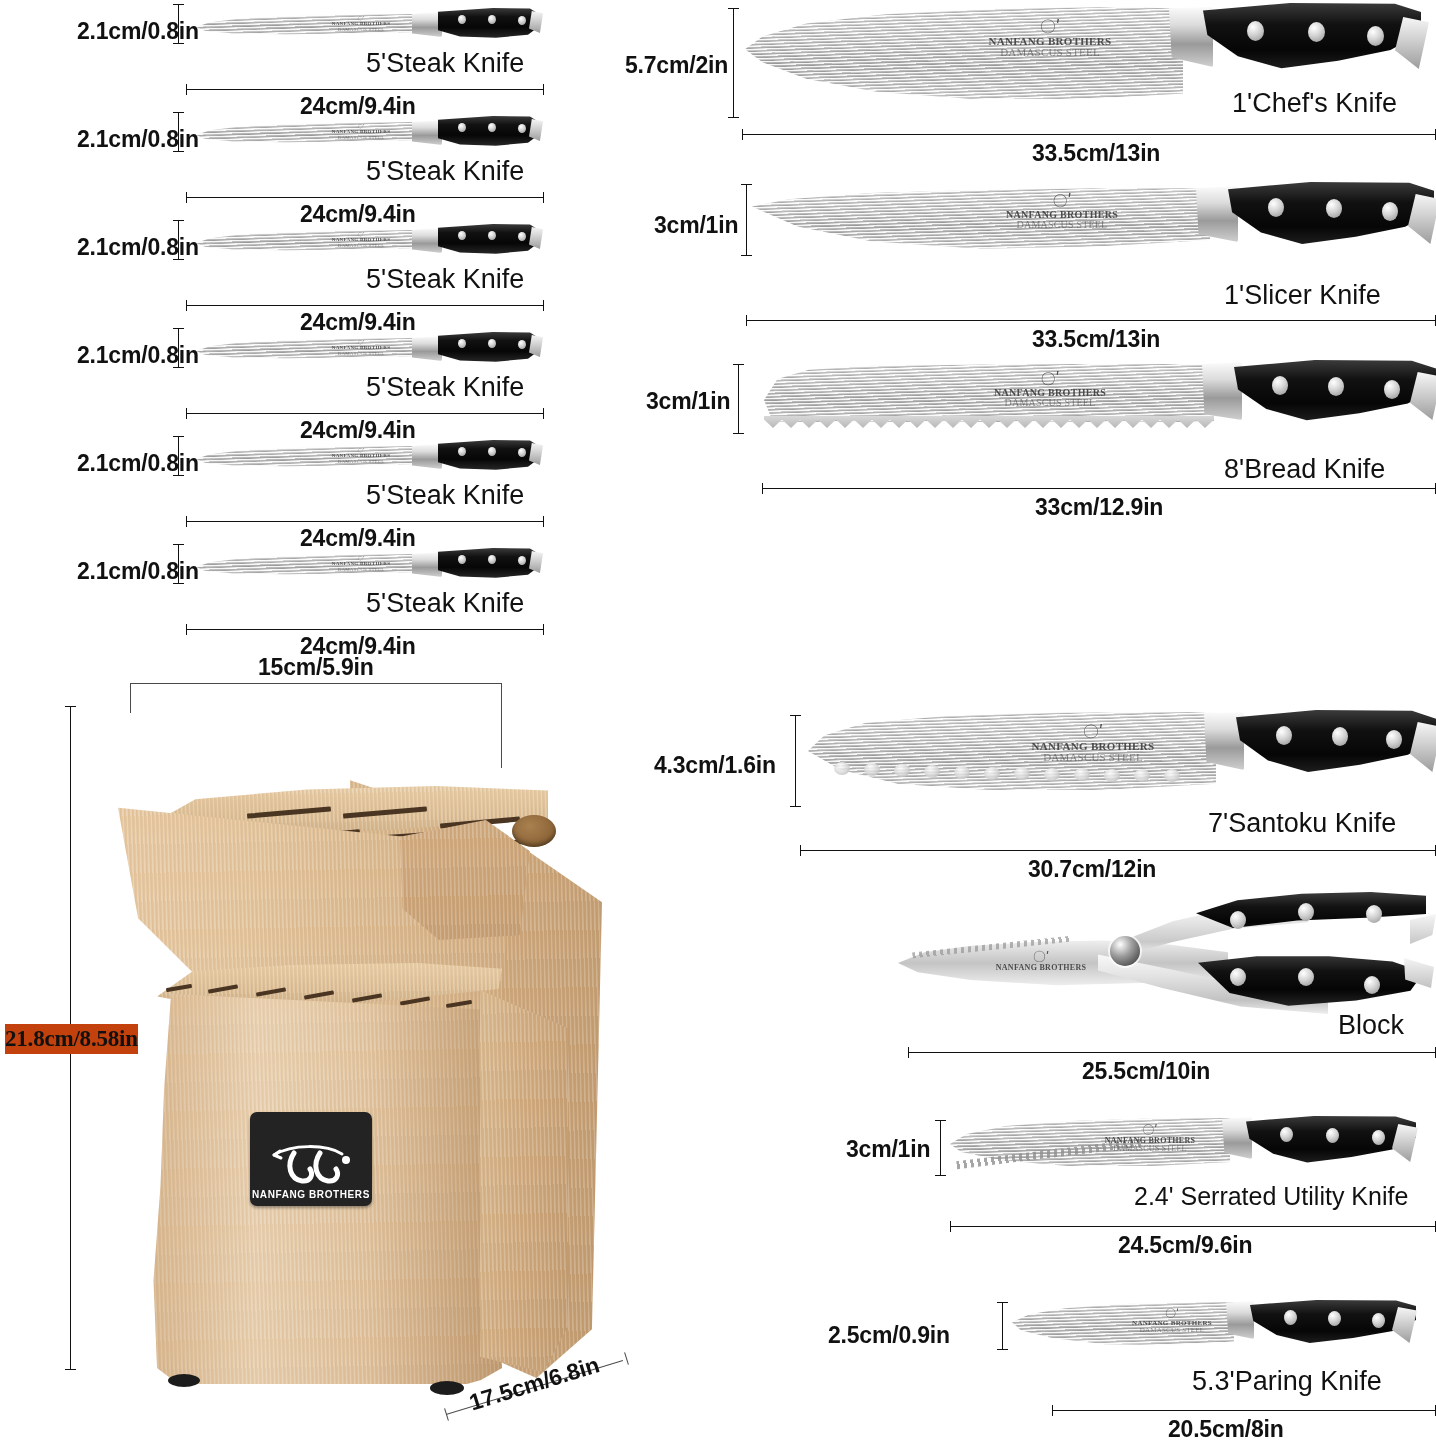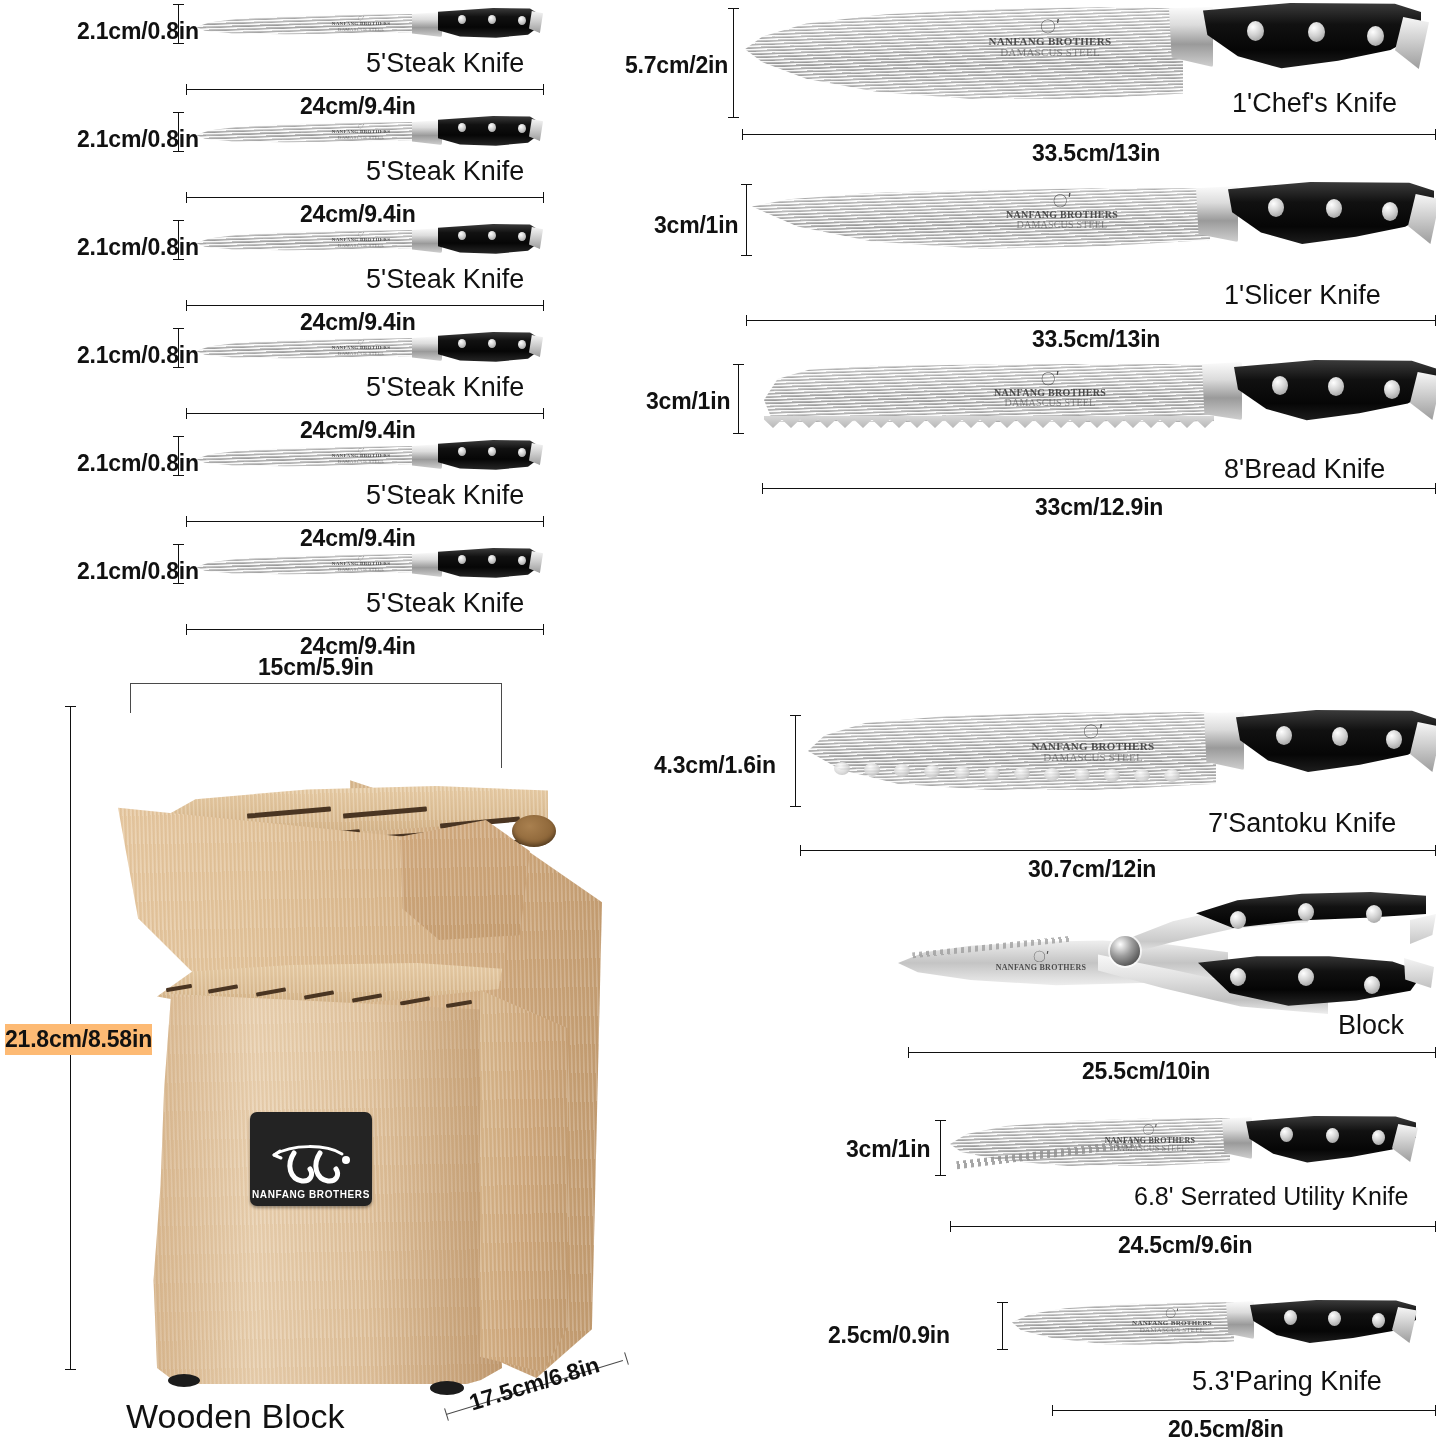--- a/index.html
+++ b/index.html
@@ -245,21 +245,21 @@
   </div>
 
   <div class="abs" style="left:0;top:650px;width:620px;height:794px;">
 
     <div class="dim abs" style="left:258px;top:4px;">15cm/5.9in</div>
     <div class="plainline" style="left:130px;top:33px;width:372px;height:1px;"></div>
     <div class="plainline" style="left:130px;top:33px;width:1px;height:30px;"></div>
     <div class="plainline" style="left:501px;top:33px;width:1px;height:85px;"></div>
 
     <div class="vrule" style="left:70px;top:56px;height:664px;"></div>
-    <div class="dim abs" style="left:5px;top:374px;background:#fdba74;padding:2px 0;">21.8cm/8.58in</div>
+    <div class="dim abs" style="left:5px;top:374px;background:#c2410c;padding:2px 0;font-family:Liberation Serif, serif;">21.8cm/8.58in</div>
 
     <div class="abs" style="left:110px;top:40px;width:490px;height:700px;">
 
       <div class="abs wood-b" style="left:240px;top:78px;width:252px;height:610px;
                   clip-path:polygon(0% 2%, 58% 10%, 100% 22%, 96% 92%, 74% 100%, 30% 92%, 6% 70%, 0% 30%);">
         <div class="grain"></div>
       </div>
 
       <div class="abs wood-c" style="left:8px;top:95px;width:430px;height:55px;
                   clip-path:polygon(3% 92%, 18% 26%, 44% 8%, 74% 2%, 100% 10%, 100% 62%, 66% 80%, 30% 96%);">
@@ -333,21 +333,20 @@
       <div class="foot" style="left:320px;top:691px;width:34px;height:14px;"></div>
     </div>
 
     <div class="abs" style="left:430px;top:700px;width:200px;height:90px;">
       <div class="plainline" style="left:16px;top:64px;width:185px;height:1px;transform:rotate(-17deg);transform-origin:left center;"></div>
       <div class="plainline" style="left:16px;top:58px;width:1px;height:13px;transform:rotate(-17deg);"></div>
       <div class="plainline" style="left:196px;top:2px;width:1px;height:13px;transform:rotate(-17deg);"></div>
       <div class="dim abs" style="left:40px;top:40px;transform:rotate(-17deg);transform-origin:left center;">17.5cm/6.8in</div>
     </div>
 
-    <div class="blocklabel abs" style="left:126px;top:747px;">Wooden Block</div>
   </div>
 
   <div class="abs" style="left:620px;top:0;width:816px;height:1444px;">
 
     <div class="abs" style="left:0;top:0;width:816px;height:172px;">
       <div class="dim abs" style="left:5px;top:52px;">5.7cm/2in</div>
       <div class="vrule" style="left:113px;top:8px;height:110px;"></div>
       <div class="knife" style="left:125px;top:3px;width:691px;height:112px;">
         <div class="blade" style="left:0;top:4px;width:438px;height:92px;
                     clip-path:polygon(0% 46%, 4% 32%, 14% 18%, 32% 8%, 58% 2%, 86% 0%, 100% 2%, 100% 94%,
@@ -542,21 +541,21 @@
           <span class="b2">DAMASCUS STEEL</span>
         </div>
         <div class="bolster" style="left:272px;top:1px;width:30px;height:42px;clip-path:polygon(0% 4%,100% 0%,100% 100%,8% 86%);"></div>
         <div class="handle" style="left:296px;top:0px;width:170px;height:54px;
                     clip-path:polygon(0% 10%, 40% 0%, 88% 1%, 100% 12%, 100% 40%, 86% 62%, 62% 76%, 36% 86%, 16% 70%, 2% 42%);"></div>
         <div class="rivet" style="left:330px;top:11px;width:13px;height:15px;"></div>
         <div class="rivet" style="left:376px;top:12px;width:13px;height:15px;"></div>
         <div class="rivet" style="left:422px;top:14px;width:13px;height:15px;"></div>
         <div class="endcap" style="left:442px;top:8px;width:26px;height:38px;clip-path:polygon(24% 0%,100% 10%,70% 100%,0% 64%);"></div>
       </div>
-      <div class="name abs name-sm" style="left:514px;top:92px;">6.8' Serrated Utility Knife</div>
+      <div class="name abs name-sm" style="left:514px;top:92px;">2.4' Serrated Utility Knife</div>
       <div class="hrule" style="left:330px;top:136px;width:486px;"></div>
       <div class="dim abs" style="left:498px;top:142px;">24.5cm/9.6in</div>
     </div>
 
     <div class="abs" style="left:0;top:1268px;width:816px;height:176px;">
       <div class="dim abs" style="left:208px;top:54px;">2.5cm/0.9in</div>
       <div class="vrule" style="left:382px;top:34px;height:48px;"></div>
       <div class="knife" style="left:392px;top:32px;width:424px;height:58px;">
         <div class="blade" style="left:0;top:2px;width:222px;height:44px;
                     clip-path:polygon(0% 46%, 8% 28%, 24% 14%, 48% 5%, 76% 1%, 100% 0%, 100% 90%,

